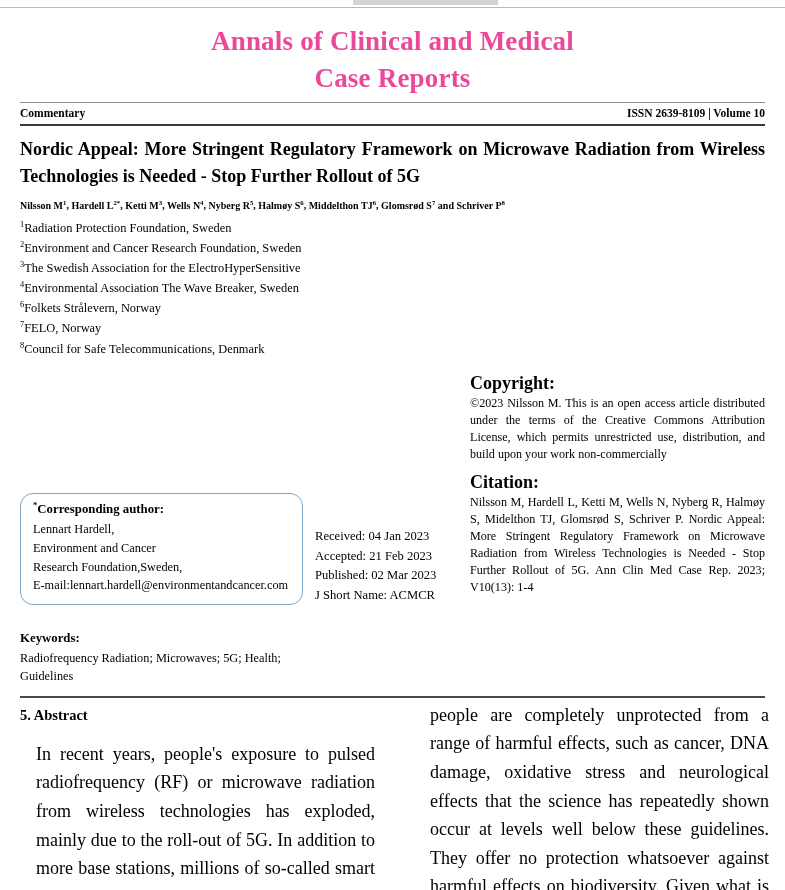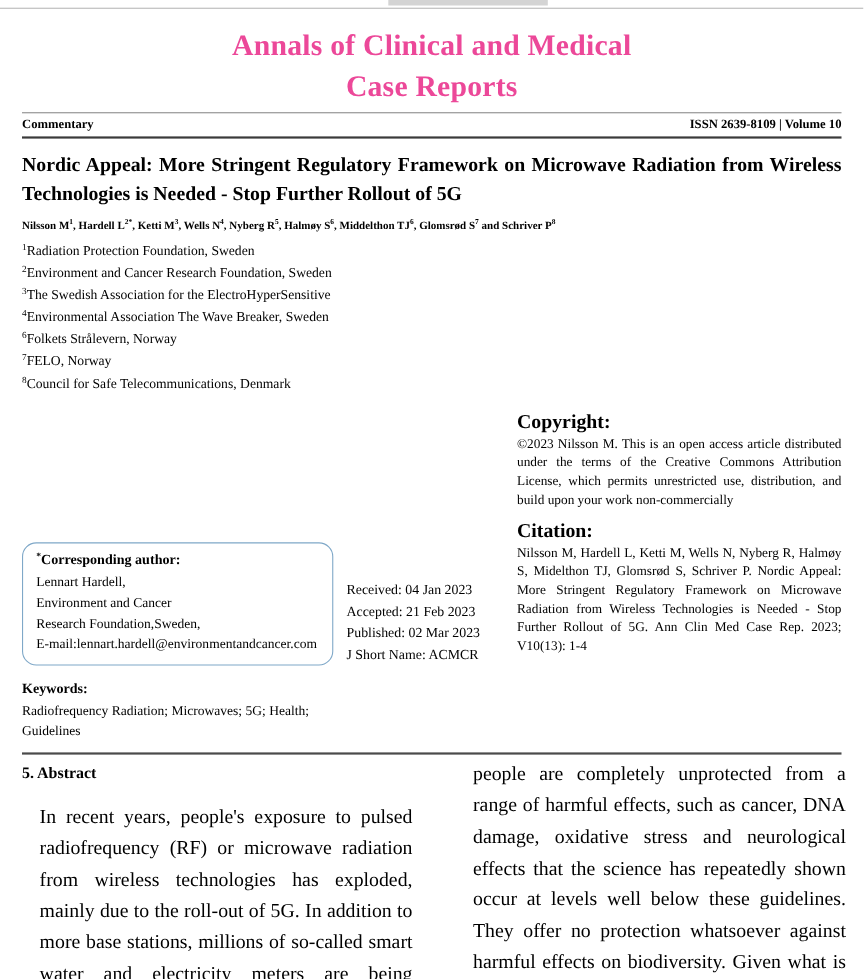--- a/index.html
+++ b/index.html
@@ -166,21 +166,21 @@
   .meta-para {
     font-size: 12.1px;
     line-height: 1.41;
     text-align: justify;
     text-align-last: left;
     margin: 0 0 9px 0;
   }
 
   
   .keywords {
-    margin-top: 14px;
+    margin-top: 26px;
     width: 295px;
   }
   .keywords .kw-head {
     font-weight: bold;
     font-size: 12.8px;
     margin-bottom: 4px;
   }
   .keywords .kw-body {
     font-size: 12.3px;
     line-height: 1.45;

